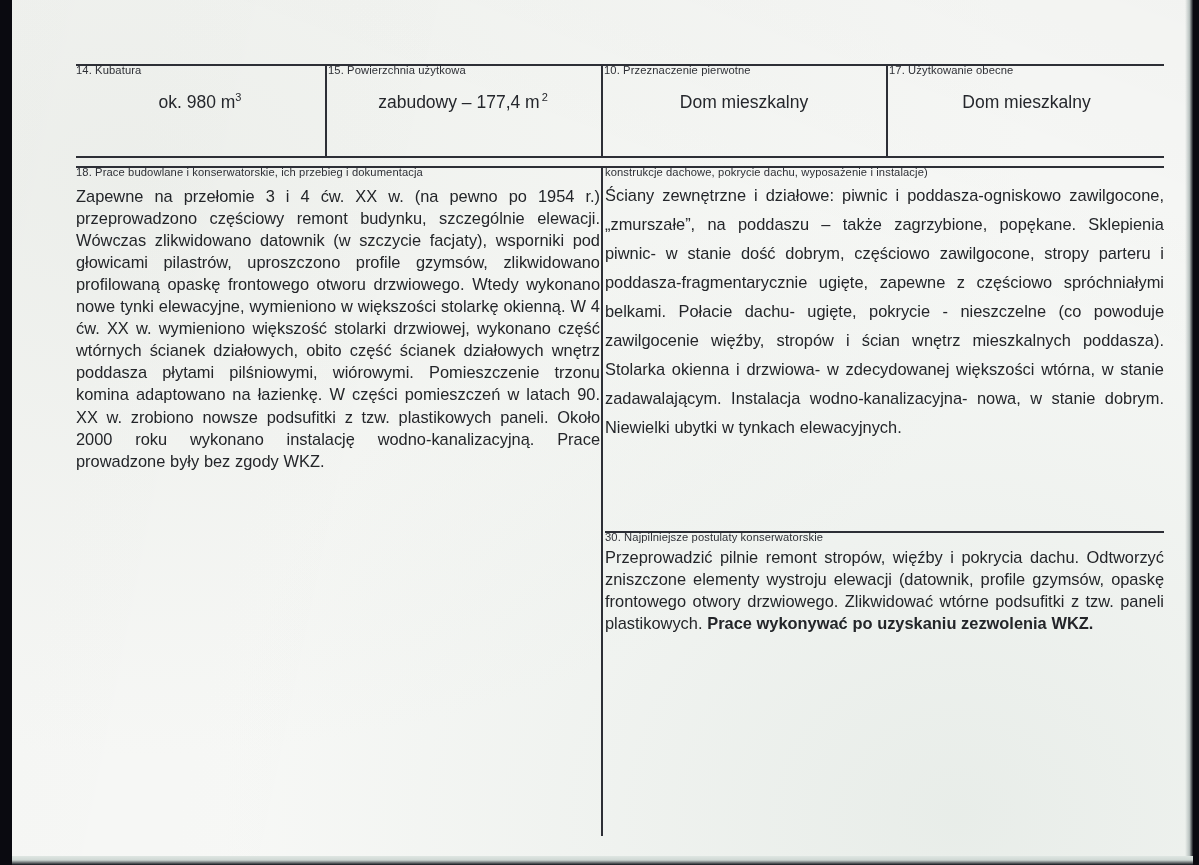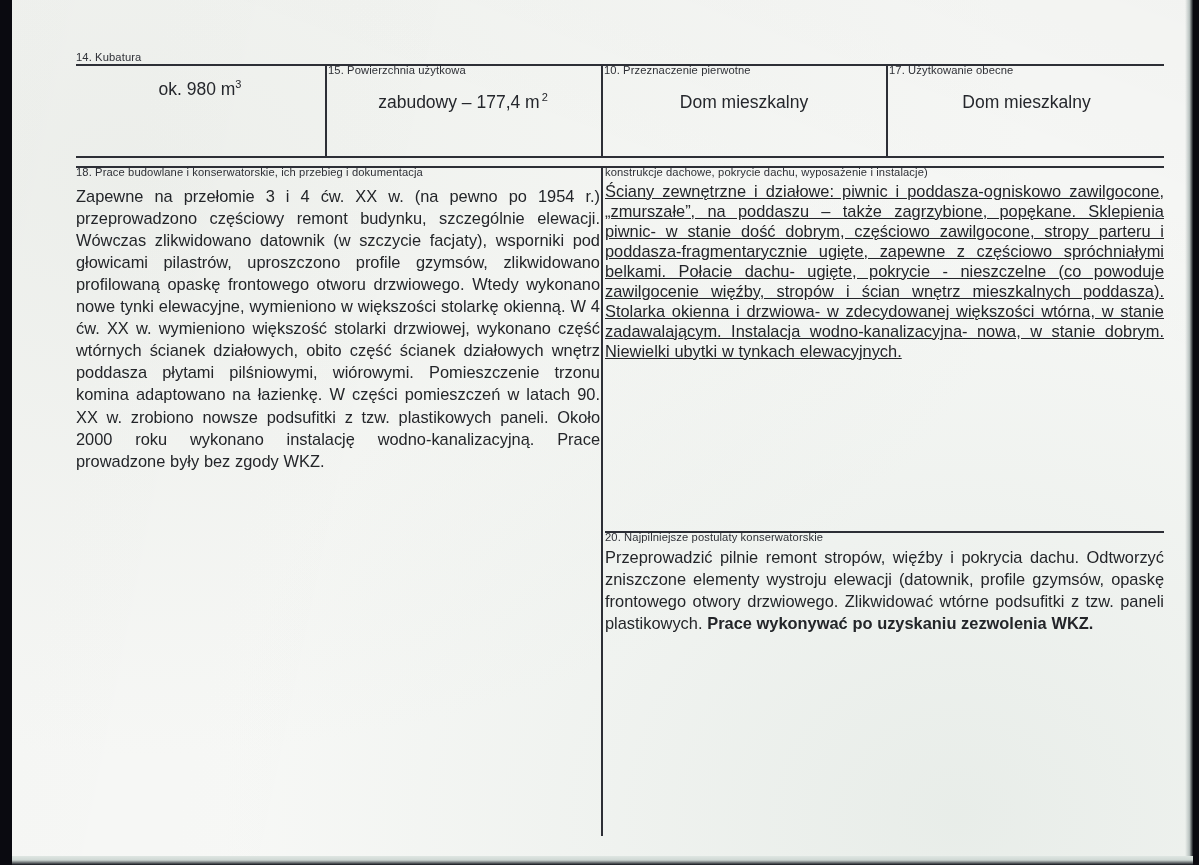--- a/index.html
+++ b/index.html
@@ -101,25 +101,25 @@
   .body-text {
     font-size: 16.4px;
     line-height: 22.1px;
     color: #232529;
     text-align: justify;
     text-justify: inter-word;
     margin: 0;
     padding: 0;
     word-spacing: 0.01em;
   }
-  .body-text.tight { line-height: 20px; text-decoration: underline; }
+  .body-text.tight { line-height: 29px; }
   .body-text b { font-weight: bold; }
 
   
-  #c14 { left: 64px;  top: 51px;  width: 248px; height: 92px; }
+  #c14 { left: 64px;  top: 64px;  width: 248px; height: 92px; }
   #c15 { left: 316px; top: 64px;  width: 270px; height: 80px; }
   #c16 { left: 592px; top: 64px;  width: 280px; height: 92px; }
   #c17 { left: 877px; top: 64px;  width: 275px; height: 92px; }
 
   #c18 { left: 64px;  top: 166px; width: 524px; height: 660px; }
   #c19 { left: 593px; top: 166px; width: 559px; height: 355px; }
   #c20 { left: 593px; top: 531px; width: 559px; height: 295px; }
 
   #c18 .cell-head { margin-bottom: 5px; }
   #c19 .cell-head { margin-bottom: 1px; }
@@ -168,21 +168,21 @@
         <div class="cell-head">18. Prace budowlane i konserwatorskie, ich przebieg i dokumentacja</div>
         <p class="body-text">Zapewne na przełomie 3 i 4 ćw. XX w. (na pewno po 1954 r.) przeprowadzono częściowy remont budynku, szczególnie elewacji. Wówczas zlikwidowano datownik (w szczycie facjaty), wsporniki pod głowicami pilastrów, uproszczono profile gzymsów, zlikwidowano profilowaną opaskę frontowego otworu drzwiowego. Wtedy wykonano nowe tynki elewacyjne, wymieniono w większości stolarkę okienną. W 4 ćw. XX w. wymieniono większość stolarki drzwiowej, wykonano część wtórnych ścianek działowych, obito część ścianek działowych wnętrz poddasza płytami pilśniowymi, wiórowymi. Pomieszczenie trzonu komina adaptowano na łazienkę. W części pomieszczeń w latach 90. XX w. zrobiono nowsze podsufitki z tzw. plastikowych paneli. Około 2000 roku wykonano instalację wodno-kanalizacyjną. Prace prowadzone były bez zgody WKZ.</p>
       </div>
 
       <div class="cell" id="c19">
         <div class="cell-head">konstrukcje dachowe, pokrycie dachu, wyposażenie i instalacje)</div>
         <p class="body-text tight">Ściany zewnętrzne i działowe: piwnic i poddasza-ogniskowo zawilgocone, „zmurszałe”, na poddaszu – także zagrzybione, popękane. Sklepienia piwnic- w stanie dość dobrym, częściowo zawilgocone, stropy parteru i poddasza-fragmentarycznie ugięte, zapewne z częściowo spróchniałymi belkami. Połacie dachu- ugięte, pokrycie - nieszczelne (co powoduje zawilgocenie więźby, stropów i ścian wnętrz mieszkalnych poddasza). Stolarka okienna i drzwiowa- w zdecydowanej większości wtórna, w stanie zadawalającym. Instalacja wodno-kanalizacyjna- nowa, w stanie dobrym. Niewielki ubytki w tynkach elewacyjnych.</p>
       </div>
 
       <div class="cell" id="c20">
-        <div class="cell-head">20. Najpilniejsze postulaty konserwatorskie</div>
+        <div class="cell-head">30. Najpilniejsze postulaty konserwatorskie</div>
         <p class="body-text"><span>Przeprowadzić pilnie remont stropów, więźby i pokrycia dachu. Odtworzyć zniszczone elementy wystroju elewacji (datownik, profile gzymsów, opaskę frontowego otwory drzwiowego. Zlikwidować wtórne podsufitki z tzw. paneli plastikowych. </span><b>Prace wykonywać po uzyskaniu zezwolenia WKZ.</b></p>
       </div>
 
     </div>
   </div>
 
   <div id="paper-right-edge"></div>
   <div id="paper-bottom-edge"></div>
 </div>
 

